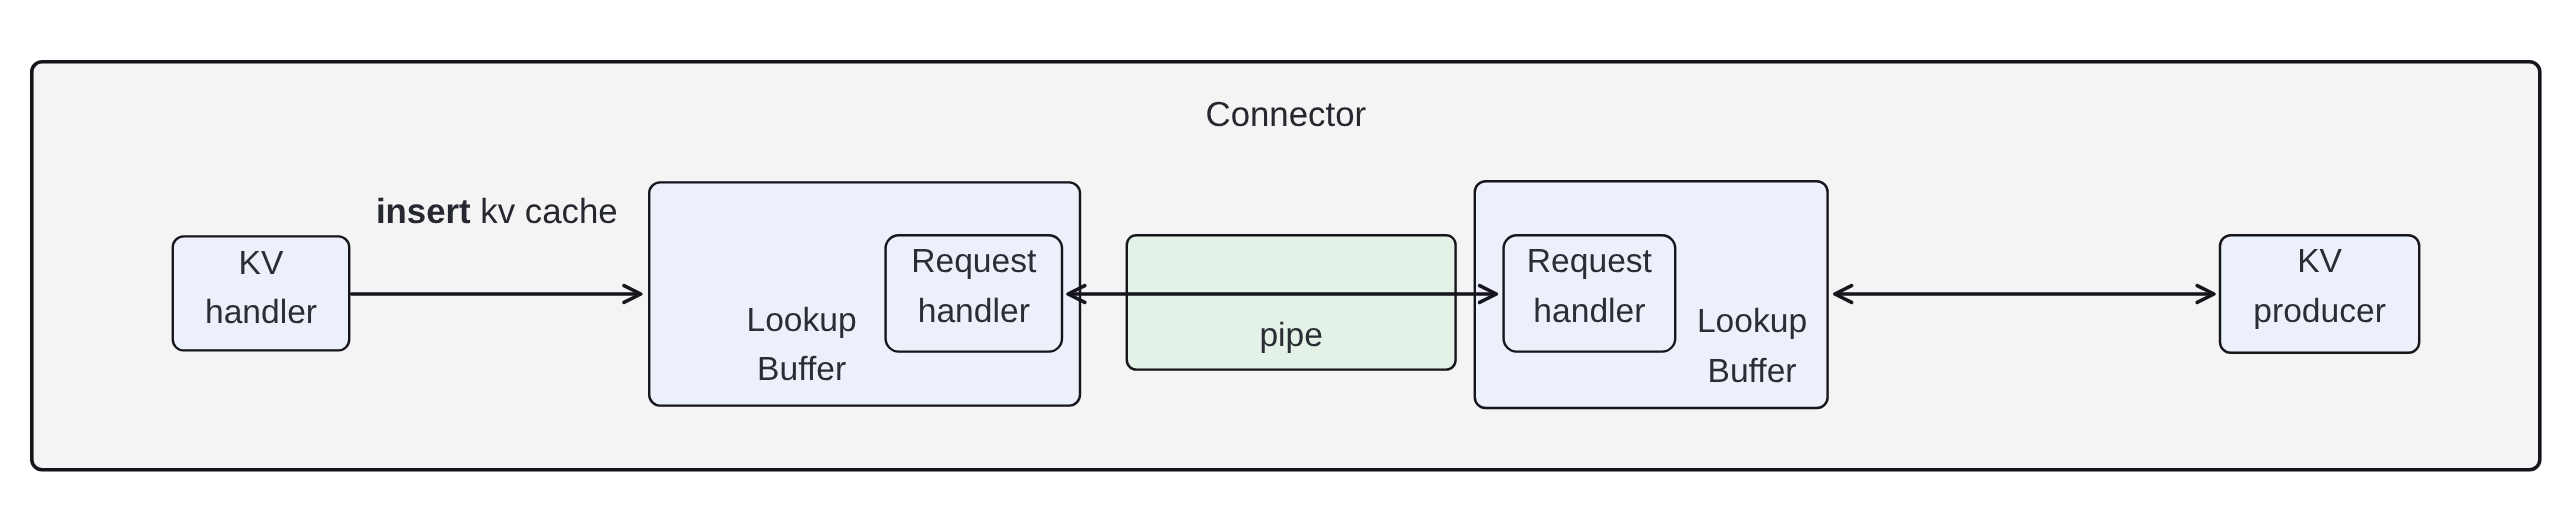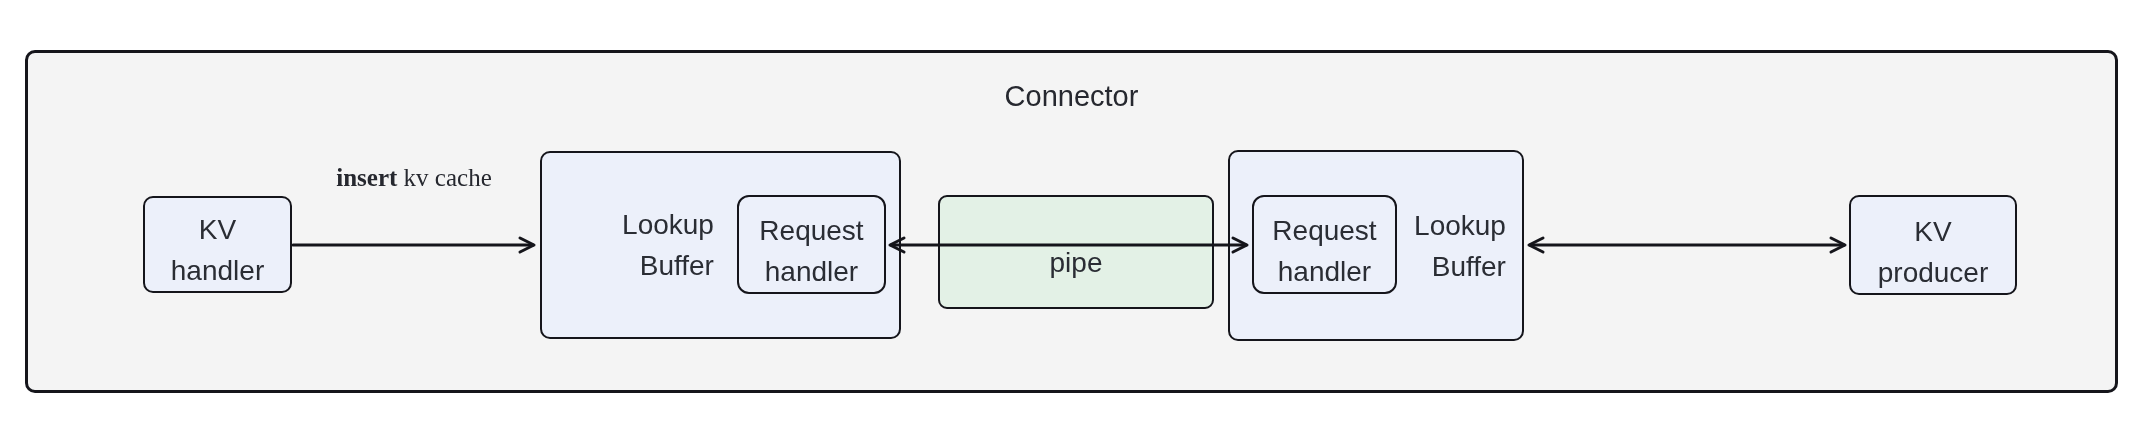--- a/index.html
+++ b/index.html
@@ -37,70 +37,70 @@
     line-height: 42px;
     color: #26282f;
   }
   .node {
     position: absolute;
     box-sizing: border-box;
     background: #ecf0fa;
     border: 2.5px solid #15151b;
     border-radius: 10px;
     display: flex;
-    align-items: flex-end;
+    align-items: flex-start;
     justify-content: center;
     text-align: center;
   }
   .node-label {
     font-size: 28px;
     line-height: 41px;
     color: #2a2d34;
   }
   .node-label span { display: block; }
   .kv-producer   { left: 143px;  top: 196px; width: 149px; height: 97px;  }
   .lookup-left   { left: 540px;  top: 151px; width: 361px; height: 188px; }
   .lookup-right  { left: 1228px; top: 150px; width: 296px; height: 191px; }
   .rh-left       { left: 737px;  top: 195px; width: 149px; height: 99px;  border-radius: 12px; }
   .rh-right      { left: 1252px; top: 195px; width: 145px; height: 99px;  border-radius: 12px; }
   .kv-consumer   { left: 1849px; top: 195px; width: 168px; height: 100px; }
   .lookup-text {
     position: absolute;
     display: flex;
     align-items: center;
     justify-content: center;
-    text-align: right;
+    text-align: center;
     pointer-events: none;
+    margin-top: 42px;
   }
   .lookup-text-left  { left: 568px;  top: 151px; width: 200px; height: 188px; }
   .lookup-text-right { left: 1360px; top: 150px; width: 200px; height: 191px; }
   .pipe {
     left: 938px;
     top: 195px;
     width: 276px;
     height: 114px;
     background: #e3f1e6;
     border-radius: 9px;
     align-items: flex-end;
   }
-  .pipe .node-label { padding-bottom: 24px; }
+  .pipe .node-label { padding-bottom: 8px; }
   .arrows {
     position: absolute;
     left: 0;
     top: 0;
     pointer-events: none;
   }
   .edge-label {
     position: absolute;
     text-align: center;
-    font-size: 25px;
+    font-size: 29px;
     line-height: 43px;
     white-space: nowrap;
     color: #26282f;
-    font-family: Liberation Serif, serif;
   }
   .edge-label b { font-weight: bold; }
   .edge-label-insert { left: 214px;  top: 156px; width: 400px; }
   .edge-label-drop   { left: 1493px; top: 156px; width: 400px; }
 </style>
 </head>
 <body>
 
 <div class="canvas">
 

